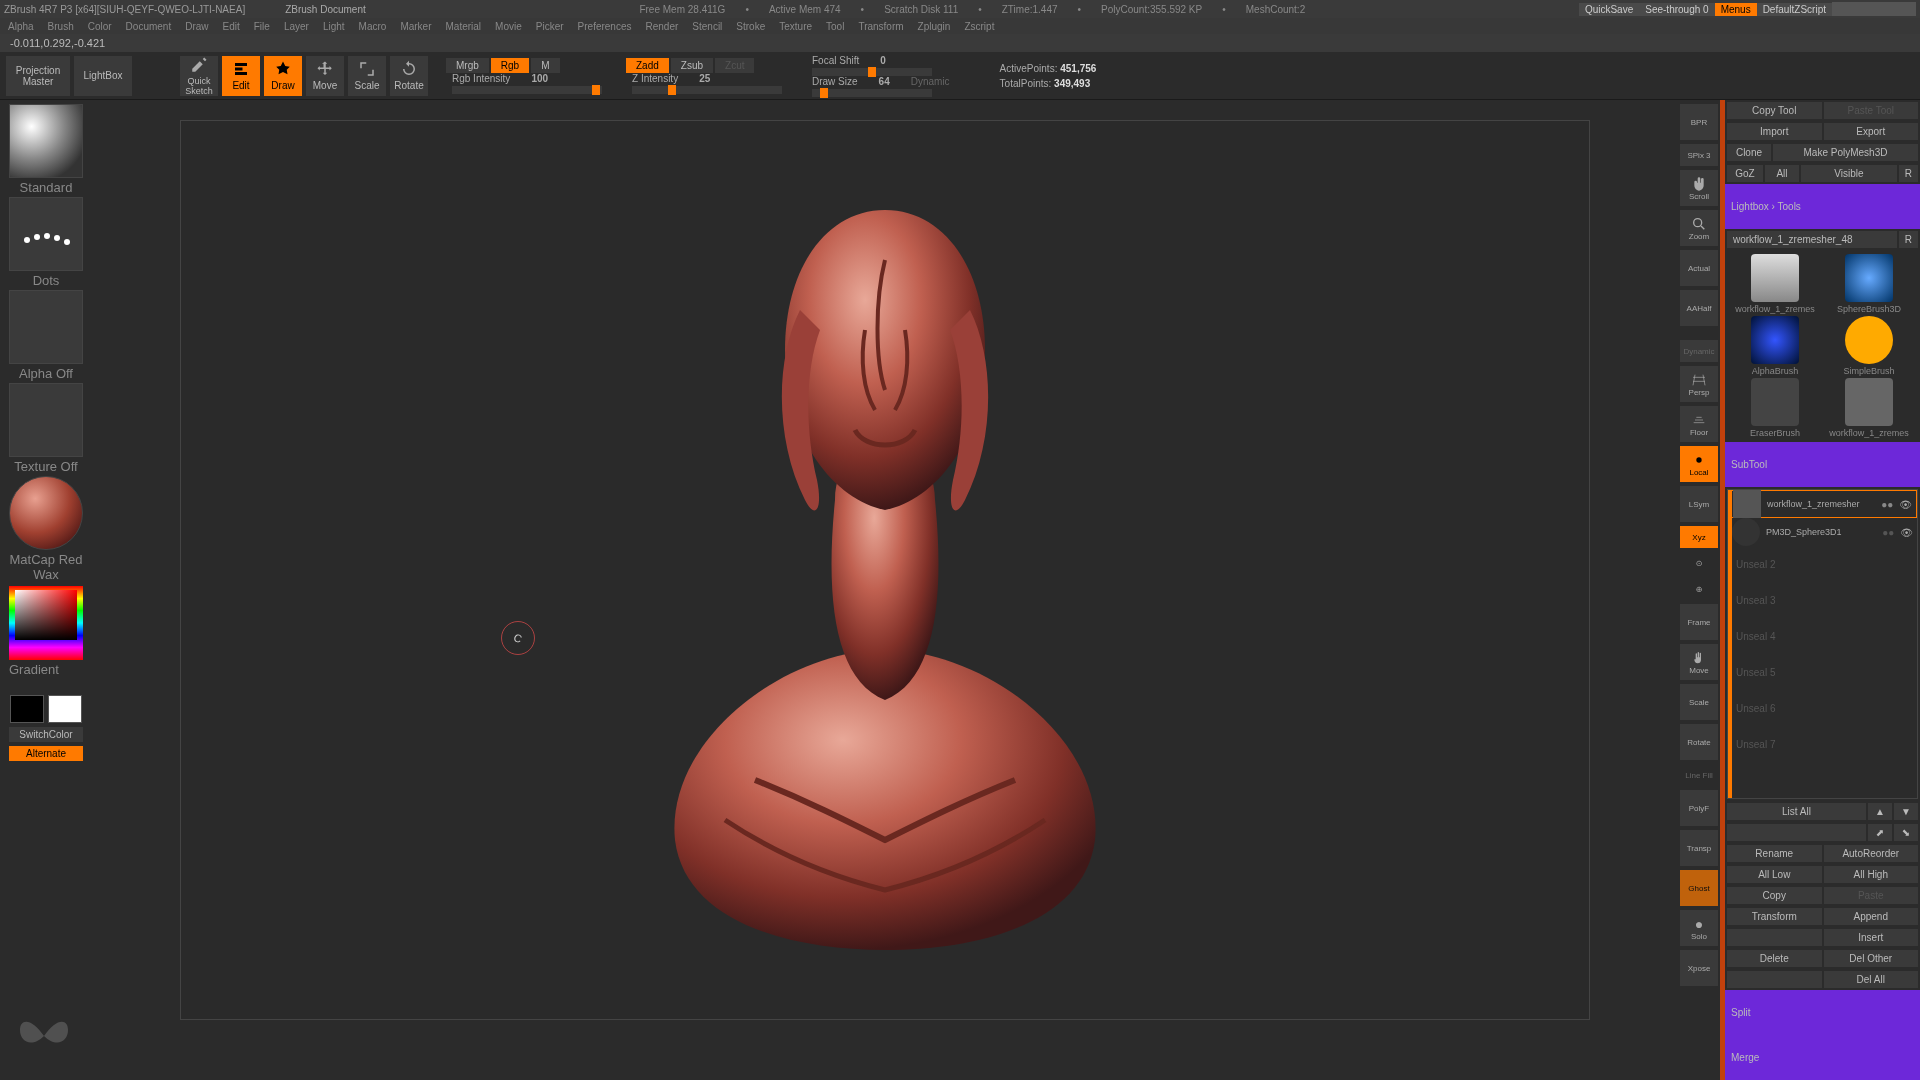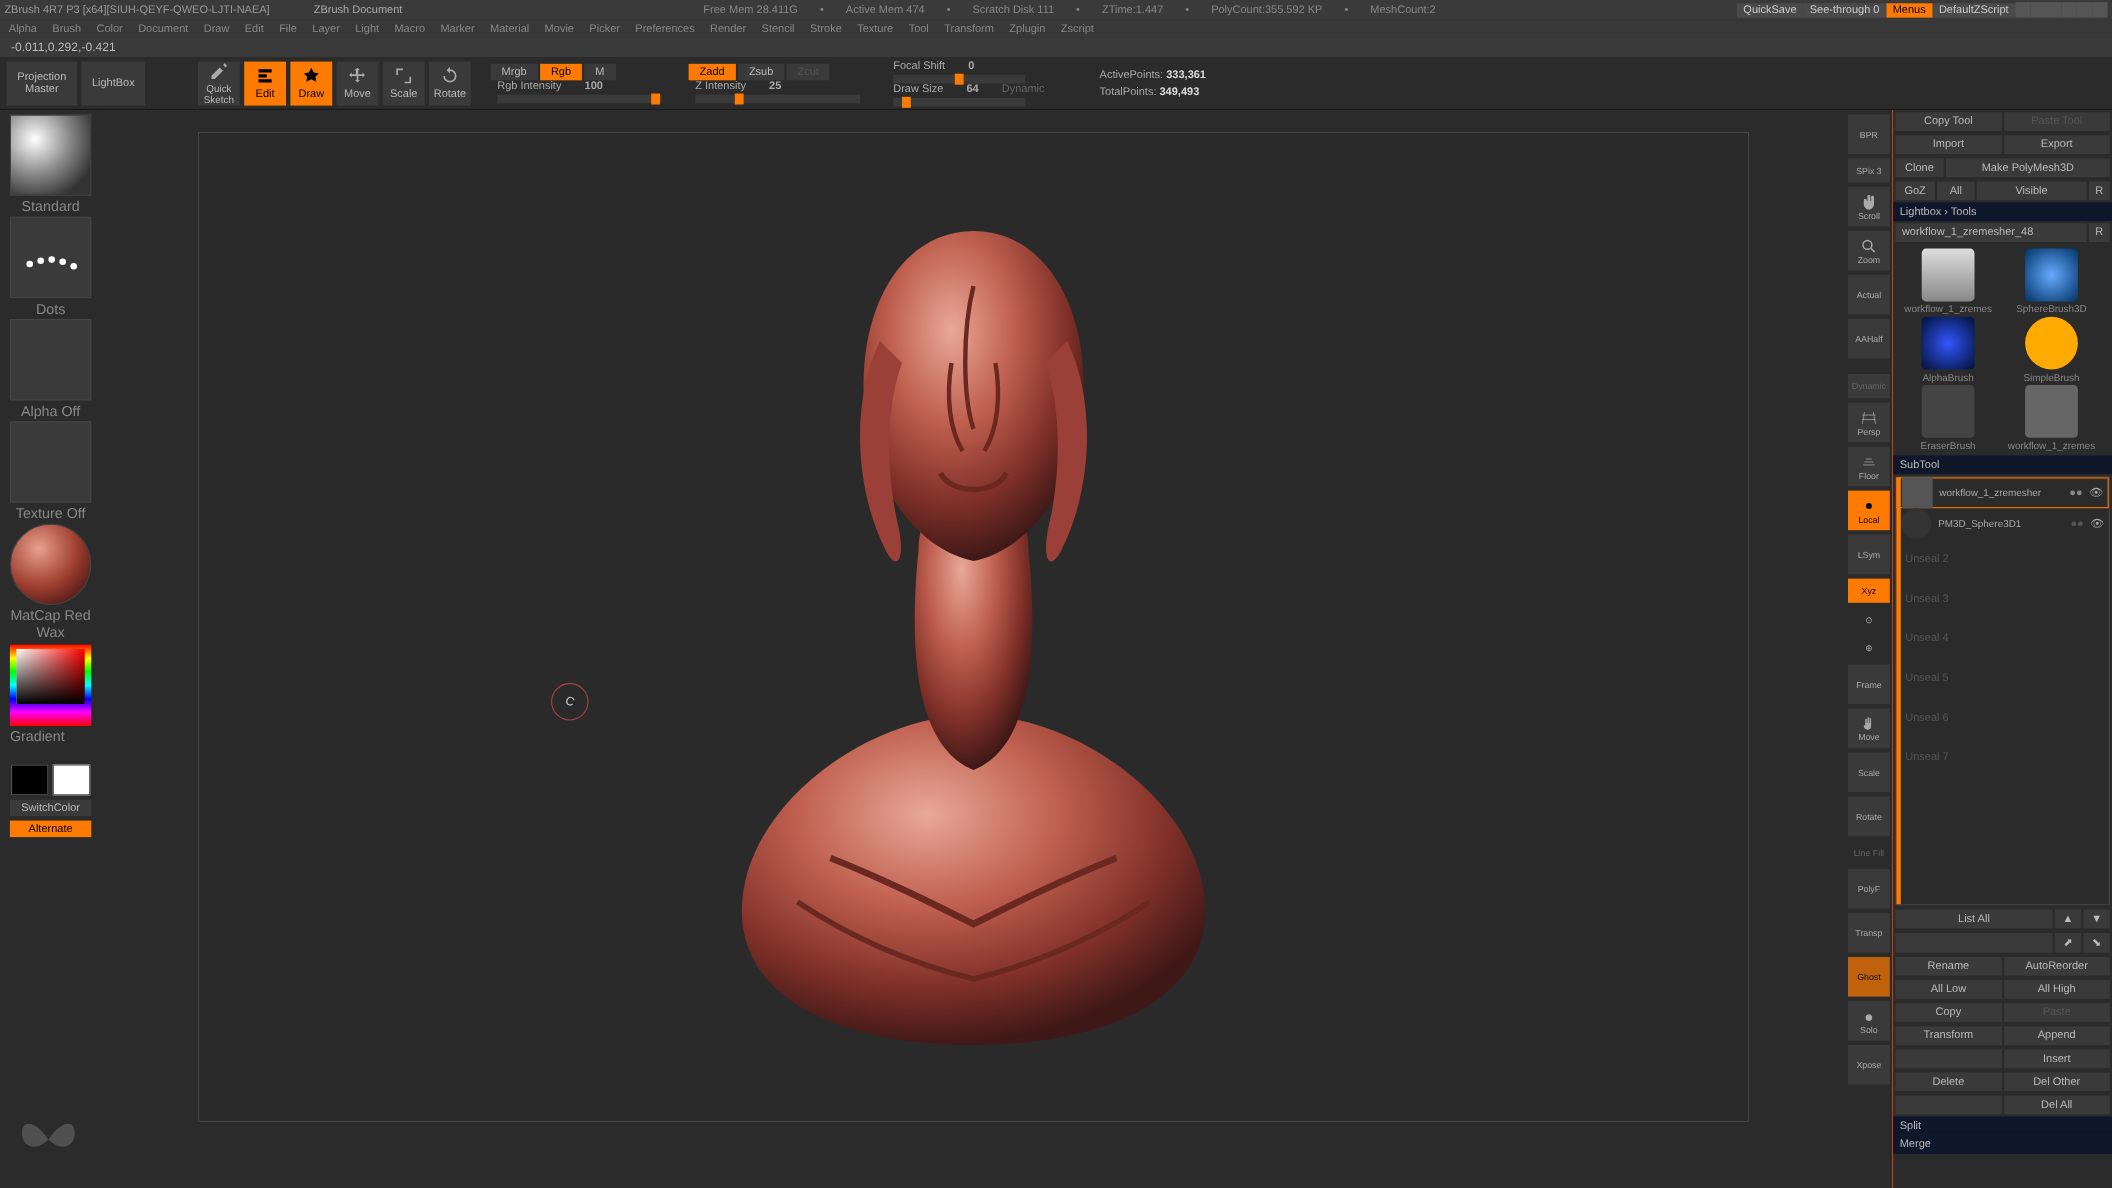--- a/index.html
+++ b/index.html
@@ -59,26 +59,26 @@
 .cursor-ring { position: absolute; width: 34px; height: 34px; border: 1px solid rgba(255,80,80,0.6); border-radius: 50%; display: flex; align-items: center; justify-content: center; }
 .cursor-ring::after { content:"C"; font-size: 11px; color:#ccc; transform: rotate(20deg);}
 
 .right-tools { width: 42px; background: #2b2b2b; display: flex; flex-direction: column; gap: 4px; align-items: center; padding-top: 4px; }
 .rtool { width: 38px; height: 36px; background: #3a3a3a; display: flex; flex-direction: column; align-items: center; justify-content: center; font-size: 8px; color: #aaa; cursor: pointer; }
 .rtool.orange { background: #ff7a00; color: #000; }
 .rtool svg { width: 16px; height: 16px; }
 .rtool.tall { height: 22px; }
 
 
-.right-panel { width: 200px; background: #2b2b2b; border-left: 1px solid #c2410c; display: flex; flex-direction: column; font-size: 10px; }
+.right-panel { width: 200px; background: #2b2b2b; border-left: 5px solid #c2410c; display: flex; flex-direction: column; font-size: 10px; }
 .rbtn { background: #3a3a3a; color: #bbb; padding: 3px 6px; text-align: center; cursor: pointer; }
 .rbtn.dim { color: #555; }
 .rrow { display: flex; gap: 2px; padding: 2px; }
 .rrow .rbtn { flex: 1; }
-.rhdr { background: #0f172a; padding: 3px 6px; color: #bbb; }
+.rhdr { background: #6d28d9; padding: 17px 6px; color: #bbb; }
 .tool-grid { display: flex; flex-wrap: wrap; gap: 2px; padding: 4px; }
 .tool-th { width: 92px; display:flex; flex-direction:column; align-items:center; }
 .tool-th .ic { width: 48px; height: 48px; background: #444; border-radius: 4px; }
 .tool-th .lb { font-size: 9px; color: #888; text-align: center; margin-top:2px; }
 .subtool-list { border:1px solid #444; margin:2px; height:390px; position:relative; }
 .subtool-row { height: 28px; display:flex; align-items:center; padding:0 4px; gap:6px; }
 .subtool-row.active { border:1px solid #ff7a00; }
 .subtool-ic { width:28px; height:28px; background:#555; }
 .subtool-nm { font-size:9px; color:#aaa; }
 .subtool-slot { height:36px; padding:4px 8px; color:#555; font-size:10px; display:flex; align-items:center; }
@@ -246,21 +246,21 @@
           <span>Draw Size</span>
           <b>64</b>
           <span style="margin-left:auto;color:#666">Dynamic</span>
         </div>
       <div class="slider-track" style="width:120px">
           <div class="nub" style="left:8px"></div>
         </div>
     </div>
   </div>
   <div class="stat-col">
-    <div><span>ActivePoints:</span> <b style="color:#ddd">333,361</b></div>
+    <div><span>ActivePoints:</span> <b style="color:#ddd">451,756</b></div>
     <div><span>TotalPoints:</span> <b style="color:#ddd">349,493</b></div>
   </div>
 </div>
 
 <div class="mainrow">
 
   <div class="left-tray">
     <div class="tray-thumb"></div>
     <div class="tray-lbl">Standard</div>
     <div class="tray-box">

